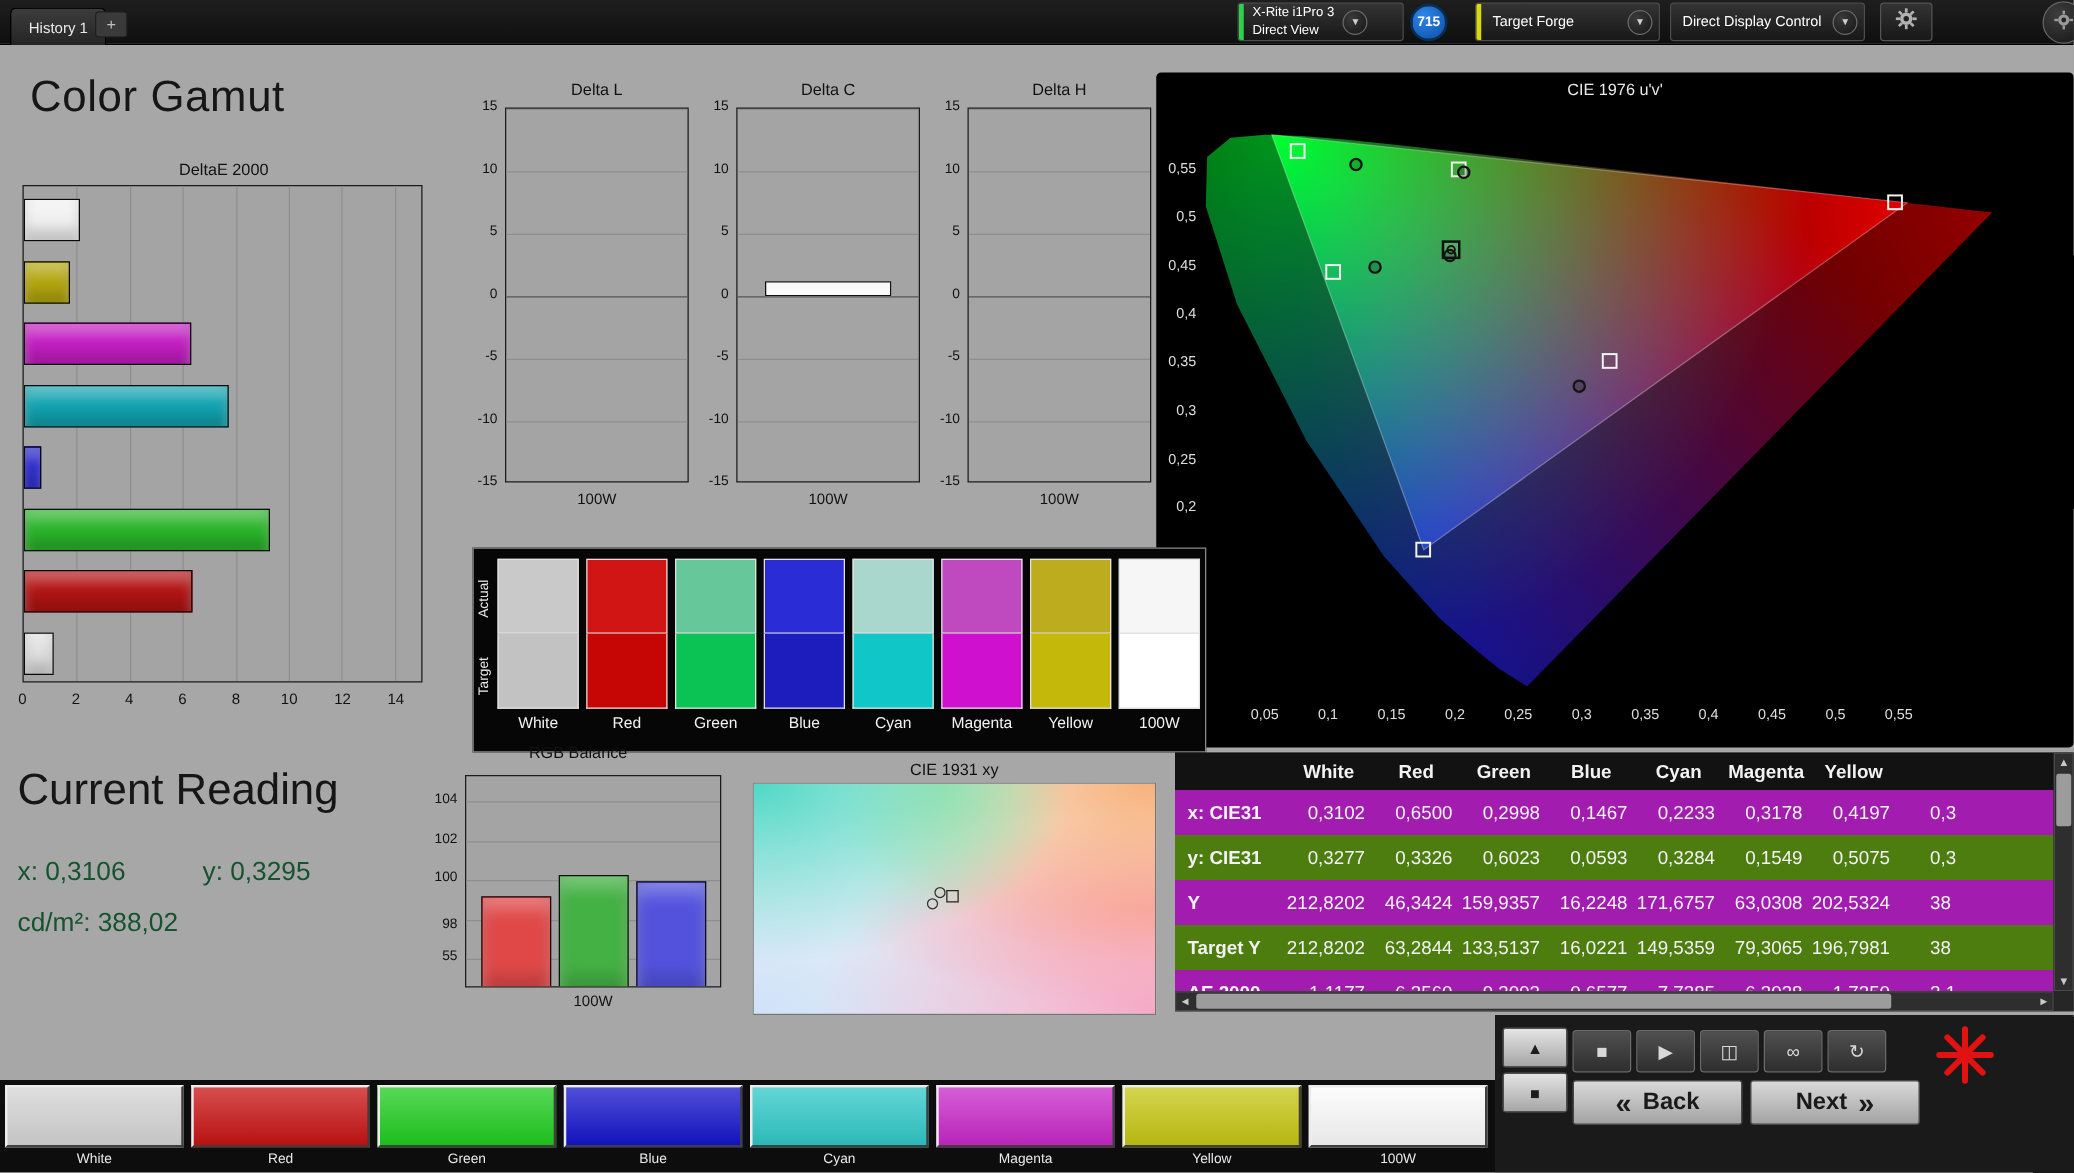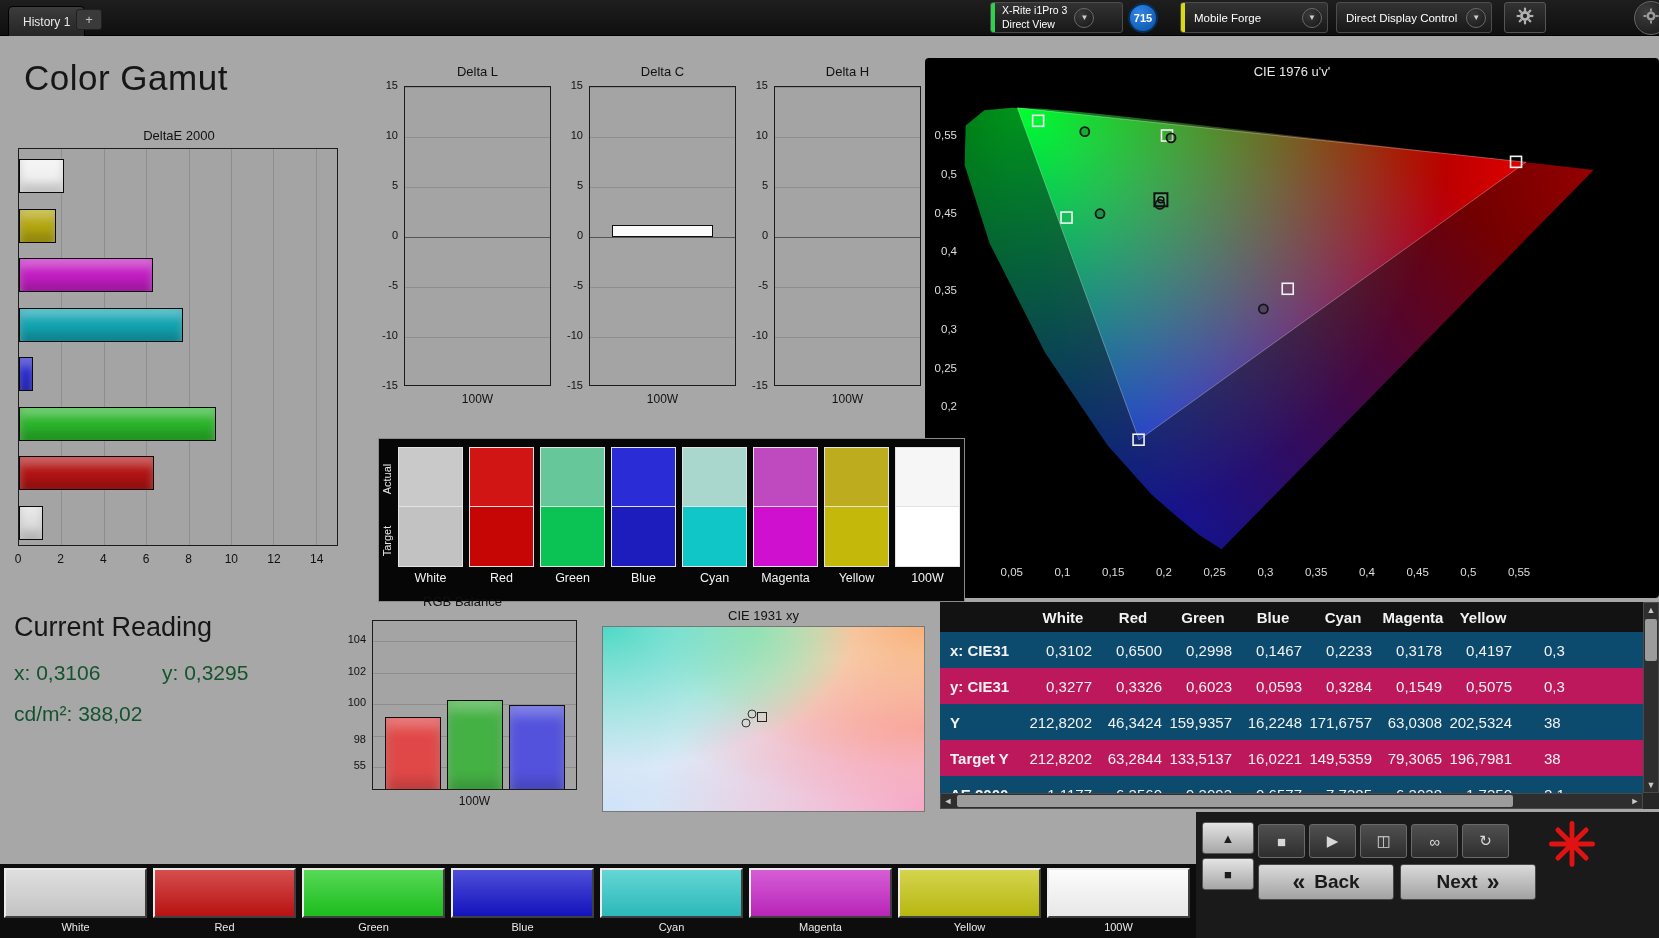--- a/index.html
+++ b/index.html
@@ -57,21 +57,21 @@
   #swatches{position:absolute;left:378px;top:438px;width:587px;height:164px;background:#060606;border:1px solid #8a8a8a}
   .rotlab{position:absolute;left:-14px;width:44px;text-align:center;color:#e9e9e9;font-size:11px;transform:rotate(-90deg)}
   #rot-actual{top:34px}#rot-target{top:96px}
   .swcol{position:absolute;top:8px;width:65px}
   .swblock{height:60px;border:1px solid #e2e2e2}
   .swblock + .swblock{border-top:none}
   .swlabel{margin-top:4px;text-align:center;color:#f2f2f2;font-size:12.5px}
 
   
   #creading{position:absolute;left:14px;top:612px;width:280px}
-  #creading .cr-title{font-size:27px;color:#161616;margin-bottom:18px}
+  #creading .cr-title{font-size:35px;color:#161616;margin-bottom:34px}
   .cr-row{font-size:21px;color:#14532d;margin-bottom:17px;display:flex}
   .cr-row span:first-child{width:148px}
 
   
   #rgbbal{position:absolute;left:300px;top:594px;width:285px;height:215px}
   #rgbbal .ctitle{position:absolute;top:0;left:40px;right:0;text-align:center;font-size:13px;color:#111}
   #rgb-ylab{position:absolute;left:40px;top:26px;width:28px;height:170px}
   #rgb-ylab .ytick{position:absolute;right:2px;font-size:11px;color:#111}
   #rgb-plot{position:absolute;left:72px;top:26px;width:205px;height:170px;background:#a4a4a4;border:1px solid #1c1c1c;overflow:hidden}
   .rgbbar{position:absolute;width:56px;border:1px solid #101010;box-shadow:inset 0 10px 12px rgba(255,255,255,.28),inset 0 -10px 12px rgba(0,0,0,.15)}
@@ -88,22 +88,22 @@
       radial-gradient(at 100% 55%,rgba(250,150,155,.7),rgba(250,150,155,0) 55%),
       radial-gradient(at 100% 100%,rgba(245,155,190,.85),rgba(245,155,190,0) 60%),
       radial-gradient(at 0% 100%,rgba(205,225,248,.95),rgba(205,225,248,0) 65%),
       #f3f5f6}
   .m-circle{position:absolute;width:9px;height:9px;border:1.5px solid #333;border-radius:50%;transform:translate(-50%,-50%)}
   .m-square{position:absolute;width:10px;height:10px;border:1.5px solid #222;transform:translate(-50%,-50%)}
 
   
   #dtable{position:absolute;left:940px;top:602px;width:719px;height:207px;background:#191919}
   #table-grid{position:absolute;left:0;top:0;width:703px;height:191px;overflow:hidden}
-  .trow{display:flex;height:36px;background:#0c4a6e}
-  .trow.alt{background:#be185d}
+  .trow{display:flex;height:36px;background:#a21caf}
+  .trow.alt{background:#4d7c0f}
   .trow.thead{height:30px;background:#121212}
   .tcell{color:#f2f2f2;font-size:15px;display:flex;align-items:center;overflow:hidden;white-space:nowrap}
   .tlabel{width:88px;padding-left:10px;font-weight:bold;flex:none}
   .tcol{width:70px;justify-content:center;font-weight:bold;flex:none}
   .tval{width:70px;justify-content:flex-end;padding-right:6px;flex:none}
   .tpart{flex:1;padding-left:26px}
   .vscroll{position:absolute;left:703px;top:0;width:16px;height:191px;background:#2e2e2e;border:1px solid #4a4a4a}
   .hscroll{position:absolute;left:0;top:191px;width:703px;height:16px;background:#2e2e2e;border:1px solid #4a4a4a}
   .scorner{position:absolute;left:703px;top:191px;width:16px;height:16px;background:#262626}
   .sarrow{position:absolute;color:#c9c9c9;font-size:9px;width:14px;height:14px;display:flex;align-items:center;justify-content:center}
@@ -146,21 +146,21 @@
       <span>▼</span>
     </div>
   </div>
 
   <div id="badge">
     <span>715</span>
   </div>
 
   <div class="widget" style="left:1180px;width:148px">
     <div class="accent" style="background:#d9d911"></div>
-    <div class="w1">Mobile Forge</div>
+    <div class="w1">Target Forge</div>
     <div class="dd">
       <span>▼</span>
     </div>
   </div>
 
   <div class="widget" style="left:1336px;width:156px">
     <div class="accent" style="background:#d9d911"></div>
     <div class="w1">Direct Display Control</div>
     <div class="dd">
       <span>▼</span>

